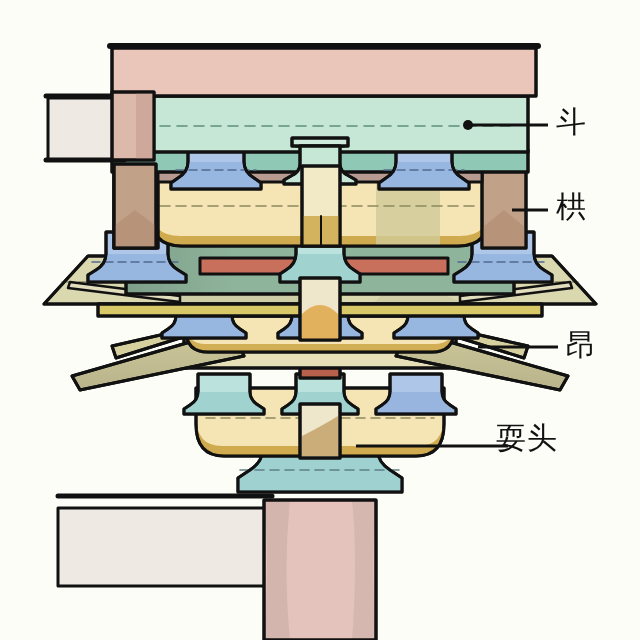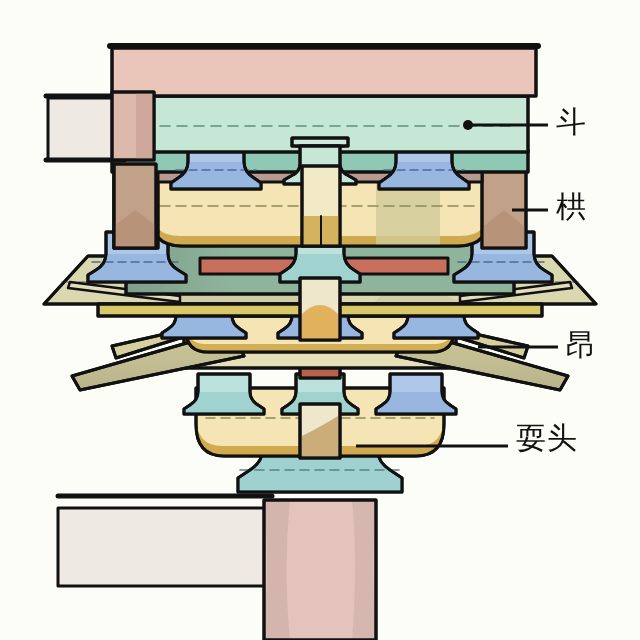--- a/index.html
+++ b/index.html
@@ -16,21 +16,21 @@
     font-family:"DejaVu Sans","Liberation Sans",sans-serif;
     font-size:30px;
     color:#111;
     line-height:1;
     white-space:nowrap;
     letter-spacing:1px;
   }
   #lbl-dou{left:556px;top:107px;}
   #lbl-gong{left:556px;top:192px;}
   #lbl-ang{left:566px;top:330px;}
-  #lbl-shuatou{left:516px;top:423px;}
+  #lbl-shuatou{left:496px;top:423px;}
 </style>
 </head>
 <body>
 
 <div id="stage">
 
   <svg id="figure" viewBox="0 0 640 640" xmlns="http://www.w3.org/2000/svg">
     <defs>
       <filter id="paperGrain" x="0" y="0" width="100%" height="100%">
         <feTurbulence type="fractalNoise" baseFrequency="0.9" numOctaves="3" result="n"></feTurbulence>

